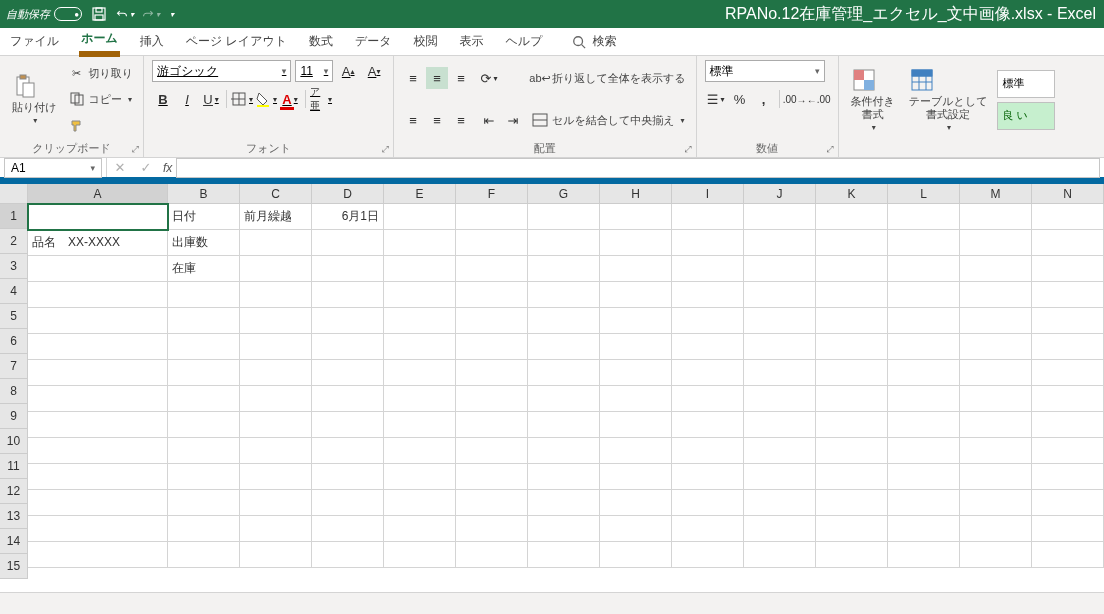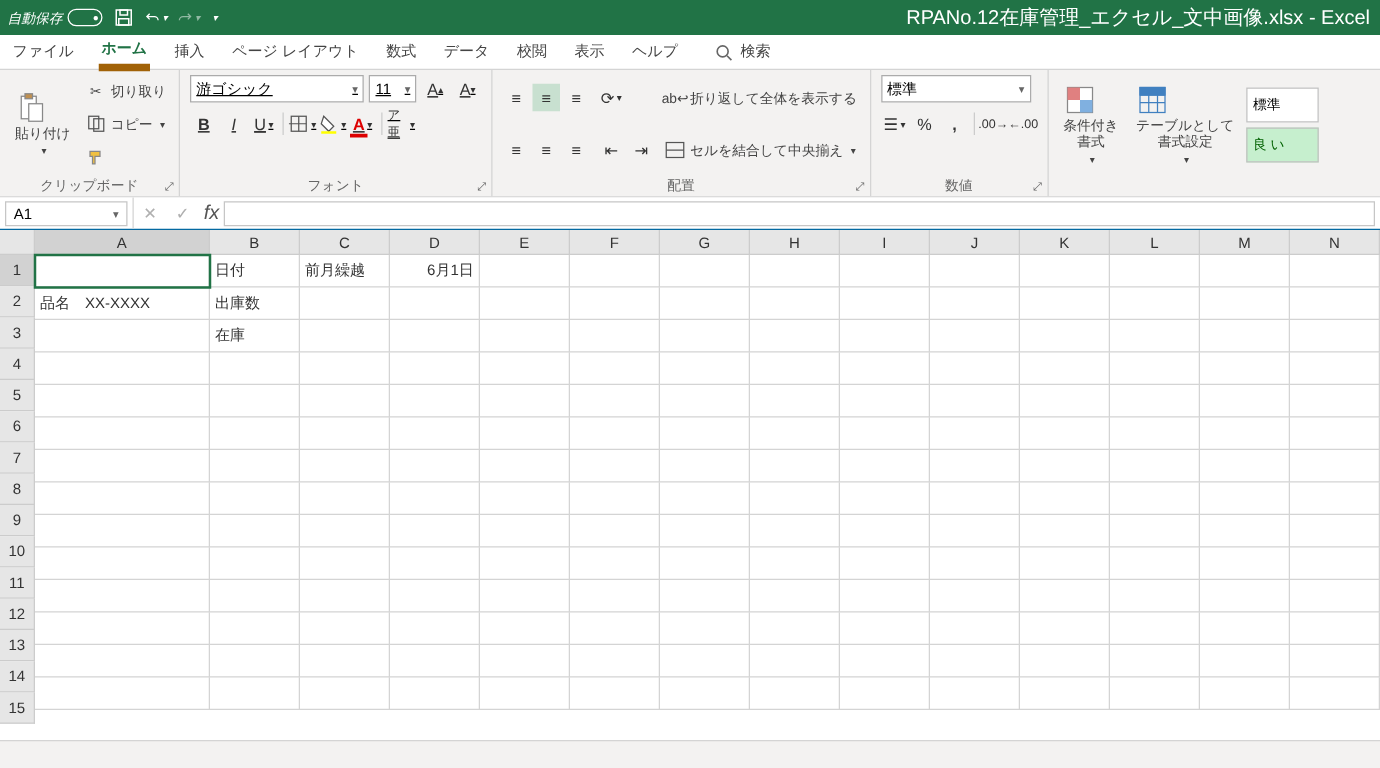--- a/index.html
+++ b/index.html
@@ -35,26 +35,26 @@
 .mini .ic { width:16px; height:16px; display:flex; align-items:center; justify-content:center;}
 .sel { border:1px solid #ababab; background:#fff; height:22px; display:flex; align-items:center; padding:0 4px; font-size:12px;}
 .sel .arr { margin-left:auto; font-size:9px; color:#666;}
 .btnrow { display:flex; gap:2px; align-items:center;}
 .sq { width:22px; height:22px; display:flex; align-items:center; justify-content:center; font-size:13px; color:#333;}
 .sq.sel-active { background:#c8e0d0;}
 .style-box { border:1px solid #c0c0c0; background:#fff; width:58px; height:28px; display:flex; align-items:center; padding:0 4px; font-size:11px;}
 .style-box.good { background:#c6efce; color:#006100;}
 
 
-.fbar { height: 26px; border-bottom: 1px solid #0369a1; display:flex; align-items:center; background:#fff;}
+.fbar { height: 26px; border-bottom: 7px solid #0369a1; display:flex; align-items:center; background:#fff;}
 .namebox { width:98px; border:1px solid #c6c6c6; margin:2px 4px; height:20px; display:flex; align-items:center; padding:0 6px; font-size:12px; background:#fff;}
 .namebox .arr { margin-left:auto; font-size:9px; color:#666;}
 .fb-sep { width:1px; background:#d4d4d4; height:100%;}
 .fb-btn { width:26px; text-align:center; color:#b0b0b0; font-size:13px;}
-.fx { font-style:italic; color:#555; font-size:16px; padding:0 4px;}
+.fx { font-style:italic; color:#555; font-size:12px; padding:0 4px;}
 .finput { flex:1; border:1px solid #c6c6c6; height:20px; margin:2px 4px 2px 0;}
 
 
 .sheet-area { position:relative; background:#fff; height: calc(614px - 28px - 28px - 102px - 26px - 22px);}
 .corner { position:absolute; left:0; top:0; width:28px; height:20px; background:#e6e6e6; border-right:1px solid #ccc; border-bottom:1px solid #ccc;}
 .colheads { position:absolute; left:28px; top:0; right:0; height:20px; display:flex;}
 .ch { background:#e6e6e6; border-right:1px solid #ccc; border-bottom:1px solid #ccc; text-align:center; font-size:12px; color:#333; line-height:20px;}
 .ch.selh { background:#d2d2d2;}
 .rowheads { position:absolute; left:0; top:20px; width:28px;}
 .rh { background:#e6e6e6; border-right:1px solid #ccc; border-bottom:1px solid #ccc; text-align:center; font-size:12px; color:#333; height:25px; line-height:25px;}

